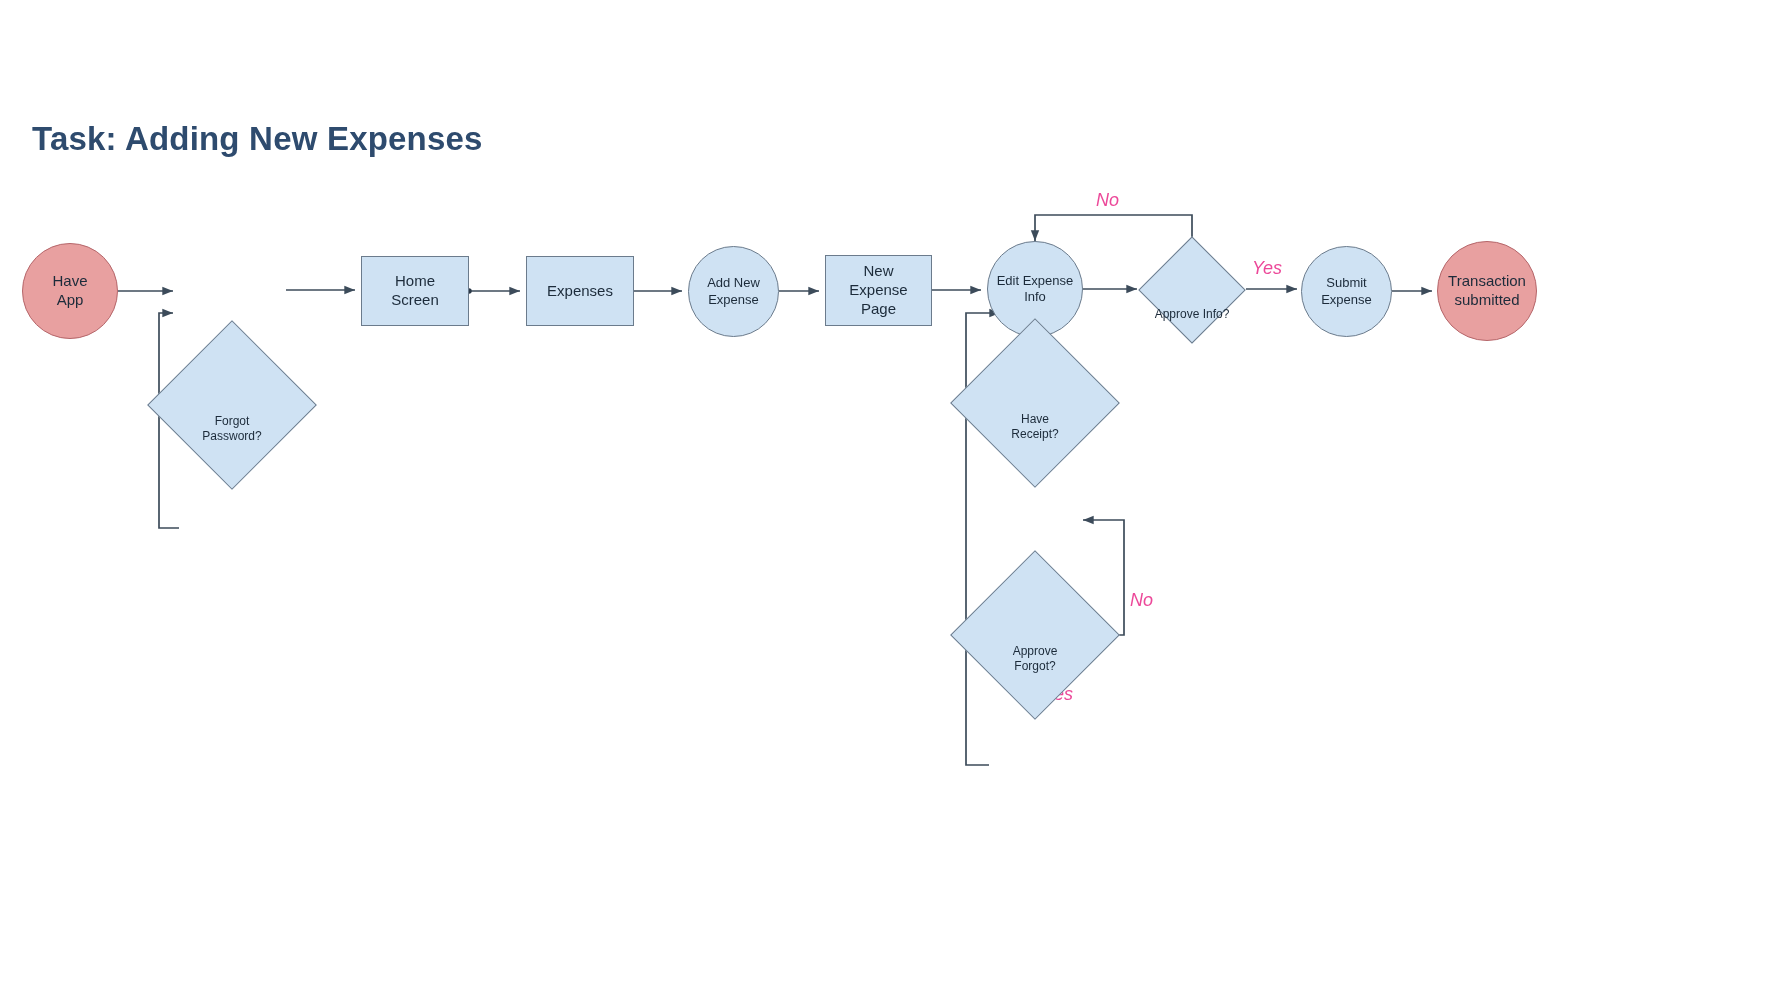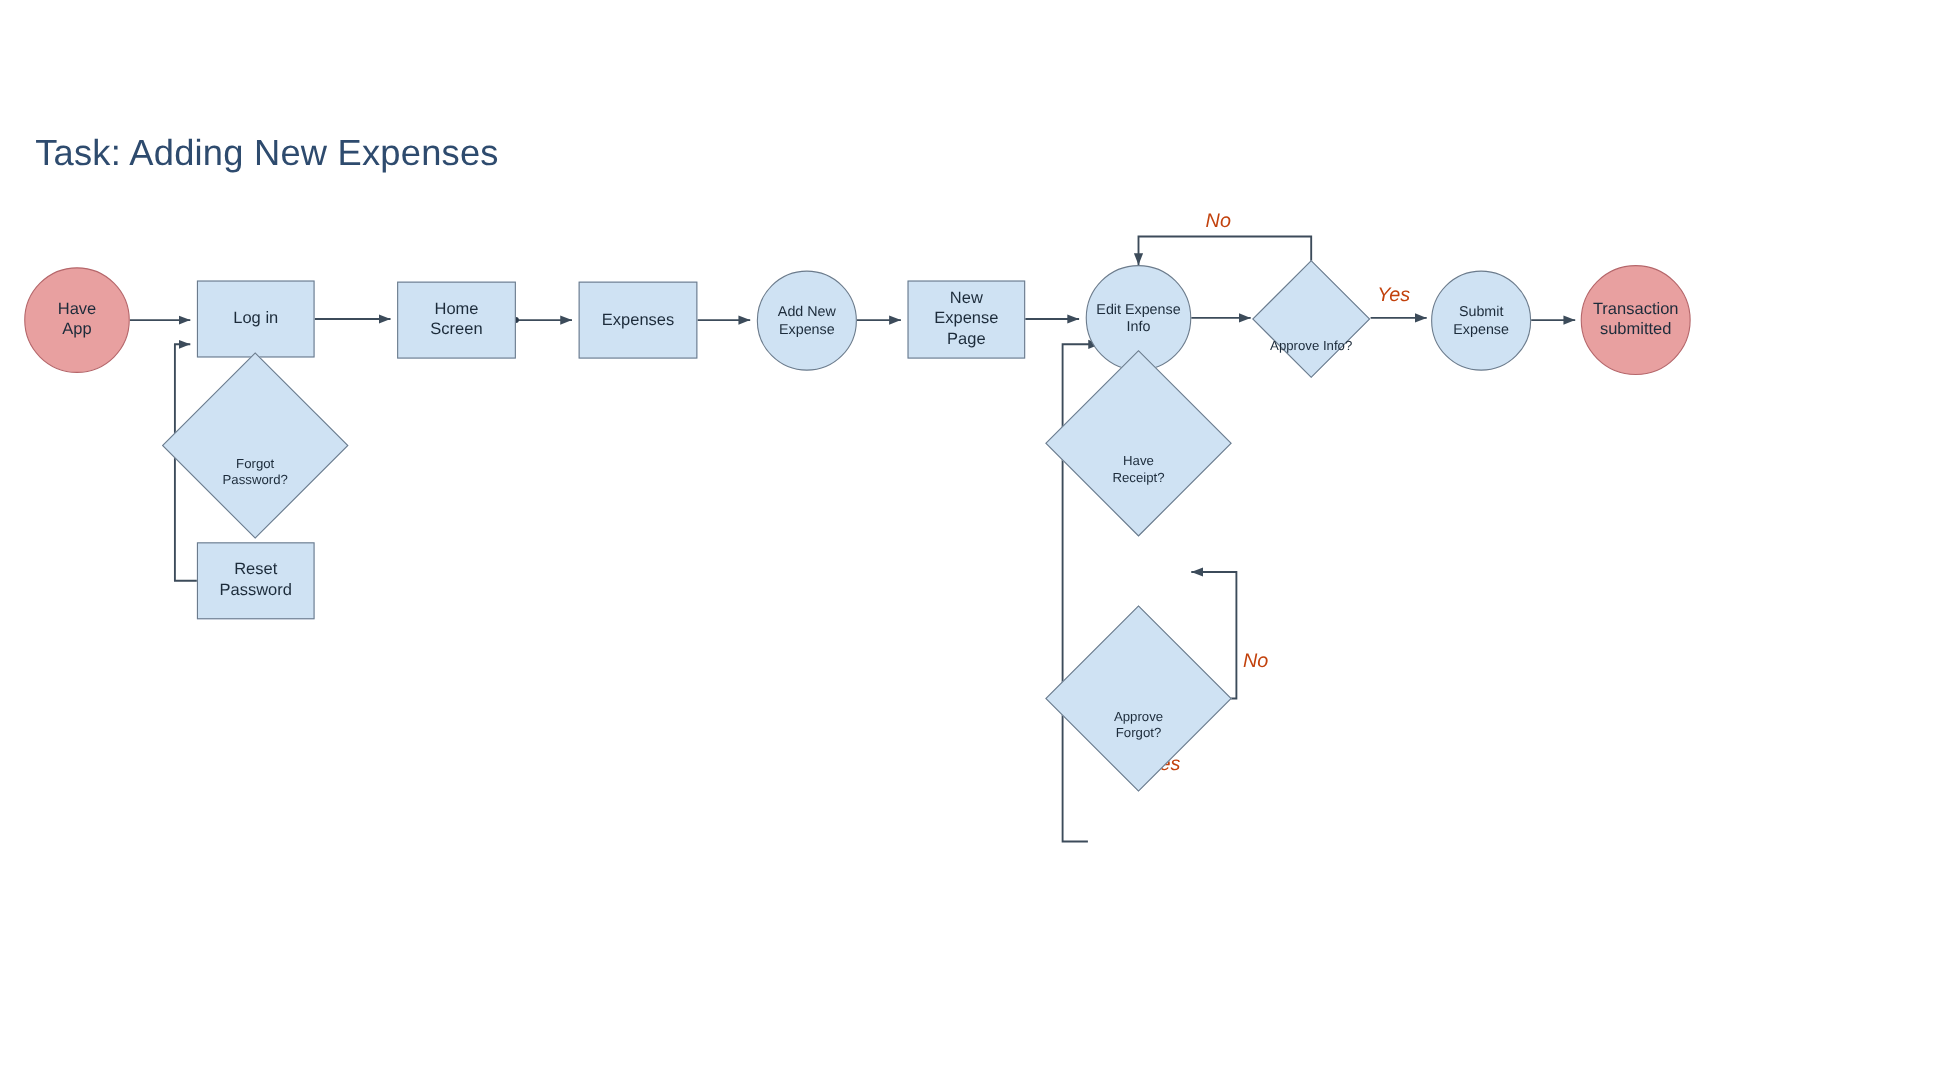--- a/index.html
+++ b/index.html
@@ -16,21 +16,21 @@
     width: 1766px;
     height: 993px;
     background: #ffffff;
     overflow: hidden;
   }
   #diagram-title {
     position: absolute;
     left: 32px;
     top: 120px;
     font-size: 33px;
-    font-weight: 400;
+    font-weight: 700;
     color: #2e4b6e;
     letter-spacing: 0.2px;
     white-space: nowrap;
   }
   #edge-layer {
     position: absolute;
     left: 0;
     top: 0;
     width: 1766px;
     height: 993px;
@@ -88,21 +88,21 @@
   }
   .shape-diamond .node-label {
     position: relative;
     z-index: 2;
     margin-top: 48px;
   }
   .edge-label {
     position: absolute;
     font-size: 18px;
     font-style: italic;
-    color: #c2410c;
+    color: #ec4899;
     white-space: nowrap;
   }
 </style>
 </head>
 <body>
 
 <div id="canvas">
 
   <div id="diagram-title">Task: Adding New Expenses</div>
 
@@ -182,34 +182,27 @@
 
   <div class="edge-label" style="left:1130px; top:590px;">No</div>
 
   <div class="edge-label" style="left:1043px; top:684px;">Yes</div>
 
   <div class="node shape-circle circle-pink" style="left:22px; top:243px; width:96px; height:96px;">
     <span class="node-label">Have
 App</span>
   </div>
 
-  <div class="node shape-rect" style="left:179px; top:255px; width:107px; height:70px;">
-    <span class="node-label">Log in</span>
-  </div>
 
   <div class="node shape-diamond" style="left:172px; top:345px; width:120px; height:120px;">
     <span class="diamond-bg"></span>
     <span class="node-label">Forgot
 Password?</span>
   </div>
 
-  <div class="node shape-rect" style="left:179px; top:493px; width:107px; height:70px;">
-    <span class="node-label">Reset
-Password</span>
-  </div>
 
   <div class="node shape-rect" style="left:361px; top:256px; width:108px; height:70px;">
     <span class="node-label">Home
 Screen</span>
   </div>
 
   <div class="node shape-rect" style="left:526px; top:256px; width:108px; height:70px;">
     <span class="node-label">Expenses</span>
   </div>
 

